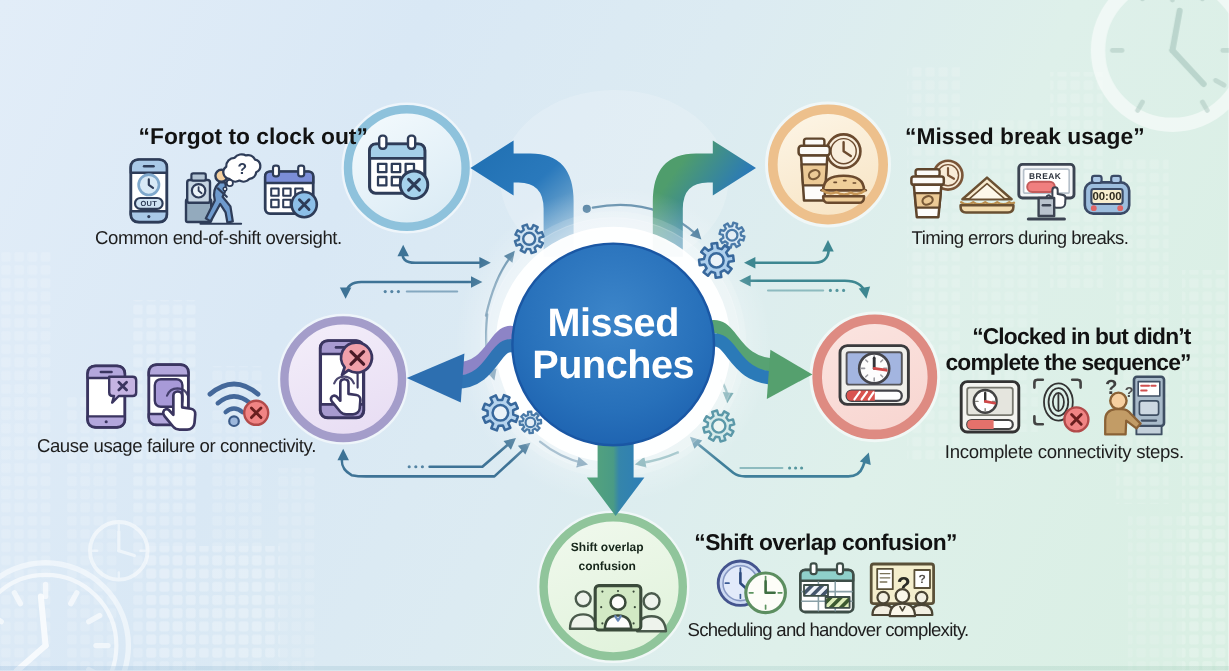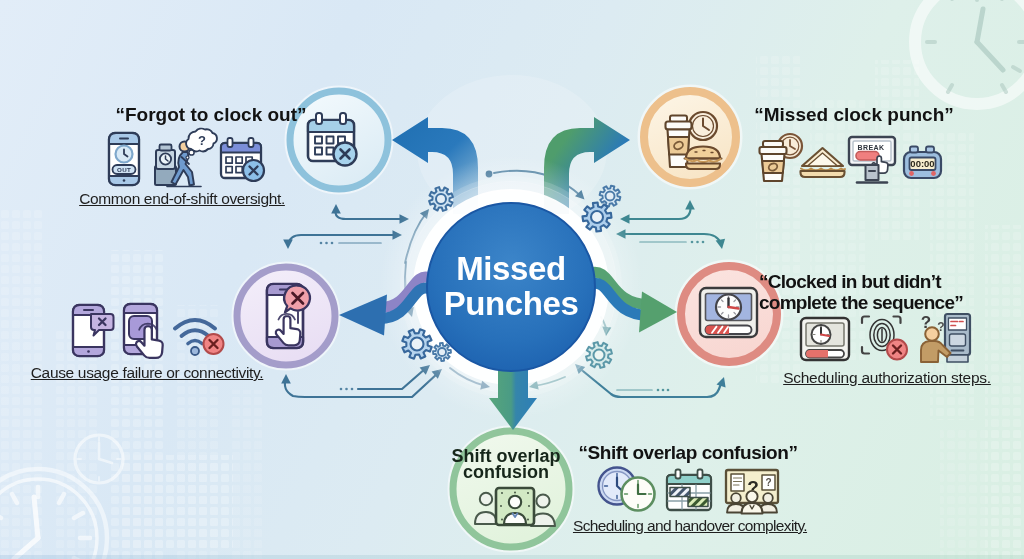--- a/index.html
+++ b/index.html
@@ -2,21 +2,21 @@
 <html><head>
 <meta charset="utf-8">
 <style>
   html,body{margin:0;padding:0;}
   #stage{position:relative;width:1024px;height:559px;overflow:hidden;
     font-family:"Liberation Sans",sans-serif;
     background:linear-gradient(115deg,#e2edf8 0%,#d9e8f5 28%,#dcebf2 48%,#def0ea 70%,#d9efe3 100%);}
   .txt{position:absolute;white-space:nowrap;}
   .ttl{color:#1356a2;font-weight:bold;font-size:37px;letter-spacing:-0.3px;}
   .hd{color:#121212;font-weight:bold;font-size:19px;}
-  .cap{color:#1e1e1e;font-size:15.5px;text-decoration:underline;}
+  .cap{color:#1e1e1e;font-size:15.5px;}
   .ctr{text-align:center;transform:translateX(-50%);}
 </style>
 </head>
 <body>
 <div id="stage">
 <svg id="art" width="1024" height="559" viewBox="0 0 1024 559" style="position:absolute;left:0;top:0;">
 <defs>
   <radialGradient id="gGlow" cx="0.5" cy="0.5" r="0.5">
     <stop offset="0.55" stop-color="#ffffff" stop-opacity="0.42"></stop>
     <stop offset="0.8" stop-color="#ffffff" stop-opacity="0.25"></stop>
@@ -542,25 +542,26 @@
 <path d="M 512.7 513.5 l 2.3 3.6 2.3 -3.6" fill="none" stroke="#6888b8" stroke-width="1.9"></path>
 </g>
 </g>
 <rect x="0" y="555" width="1024" height="4" fill="url(#gBottom)" opacity="0.28"></rect>
 </svg>
 
 
 <div class="txt hd ctr" style="left:192px;top:104px;margin-left:19px;">“Forgot to clock out”</div>
 <div class="txt cap ctr" style="left:182px;top:190px;letter-spacing:-0.35px;">Common end-of-shift oversight.</div>
 
-<div class="txt hd ctr" style="left:854px;top:104px;">“Missed clock punch”</div>
+<div class="txt hd ctr" style="left:854px;top:104px;">“Missed break usage”</div>
+<div class="txt cap ctr" style="left:850px;top:190px;letter-spacing:-0.45px;">Timing errors during breaks.</div>
 
 <div class="txt cap ctr" style="left:147px;top:364px;letter-spacing:-0.33px;">Cause usage failure or connectivity.</div>
 
-<div class="txt hd ctr" style="left:861px;top:272px;line-height:20.5px;text-align:left;letter-spacing:-0.7px;">“Clocked in but didn’t<br>complete the sequence”</div>
-<div class="txt cap ctr" style="left:887px;top:369px;letter-spacing:-0.25px;">Scheduling authorization steps.</div>
+<div class="txt hd ctr" style="left:890px;top:272px;line-height:20.5px;text-align:right;letter-spacing:-0.7px;">“Clocked in but didn’t<br>complete the sequence”</div>
+<div class="txt cap ctr" style="left:887px;top:369px;letter-spacing:-0.25px;">Incomplete connectivity steps.</div>
 
 <div class="txt hd ctr" style="left:688px;top:442px;letter-spacing:-0.45px;">“Shift overlap confusion”</div>
 <div class="txt cap ctr" style="left:690px;top:517px;letter-spacing:-0.64px;">Scheduling and handover complexity.</div>
 
 <div class="txt ctr" style="left:511px;top:252px;color:#fff;font-weight:bold;font-size:33px;line-height:34.5px;text-align:center;letter-spacing:-0.4px;">Missed<br>Punches</div>
-<div class="txt ctr" style="left:506px;top:449px;color:#16261a;font-weight:bold;font-size:18px;line-height:15.5px;text-align:center;">Shift overlap<br>confusion</div>
+<div class="txt ctr" style="left:506px;top:449px;color:#16261a;font-weight:bold;font-size:10px;line-height:15.5px;text-align:center;">Shift overlap<br>confusion</div>
 </div>
 
 </body></html>

